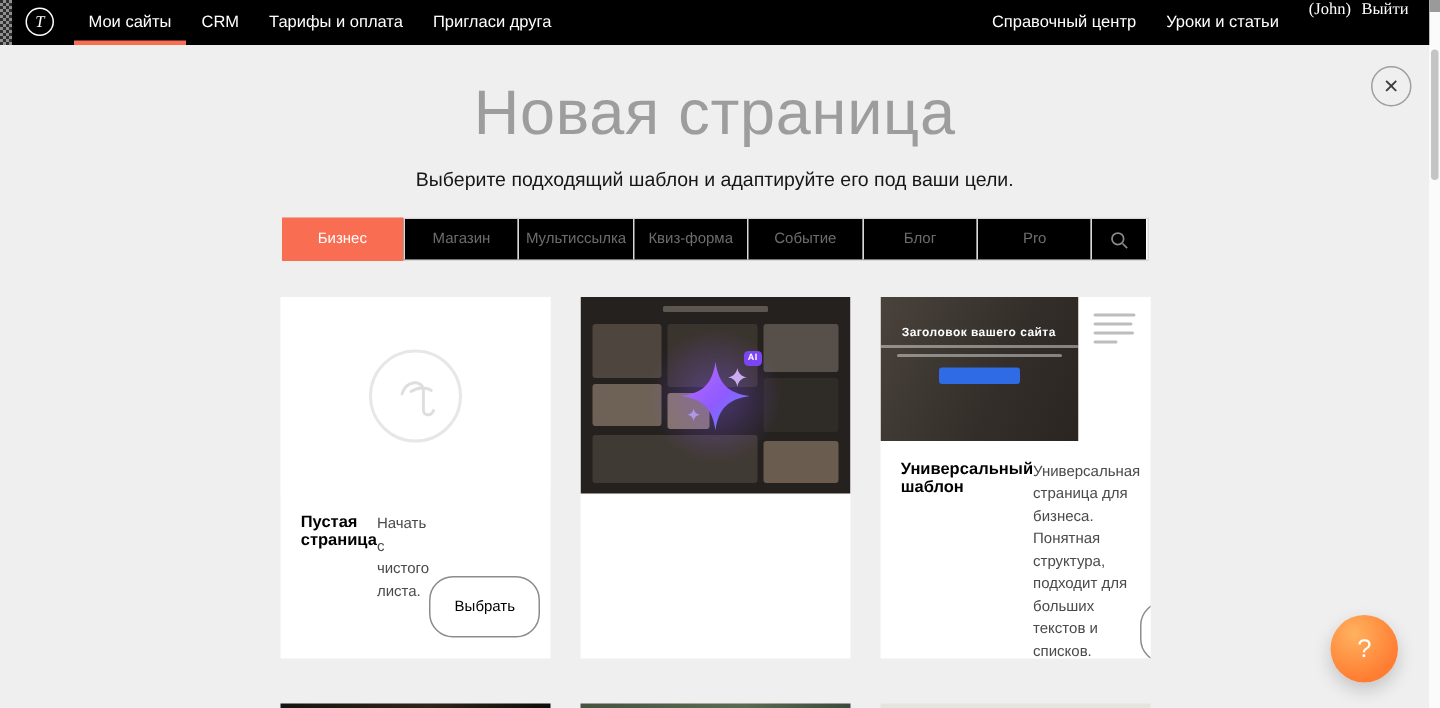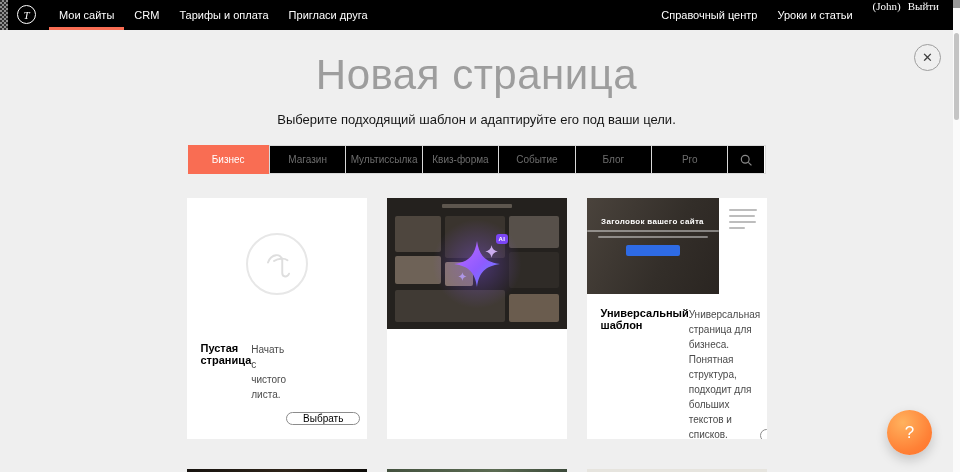--- a/index.html
+++ b/index.html
@@ -79,21 +79,21 @@
   .card{
     width:180px; height:241px; background:#fff; display:flex;
     flex-direction:column; overflow:hidden;
   }
   .card-body{ padding:13px 14px 14px; display:flex; flex-direction:row; flex:1; }
   .card-title{ font-size:11px; font-weight:bold; color:#000; }
   .card-desc{ font-size:10px; color:#4a4a4a; line-height:1.5; margin-top:0; }
   .card-actions{ margin-top:auto; display:flex; gap:8px; }
   .pill-btn{
     border:1px solid #8c8c8c; border-radius:16px; background:#fff;
-    padding:0 16px; font-size:10px; color:#000; cursor:pointer;
+    padding:14px 16px; font-size:10px; color:#000; cursor:pointer;
     font-family:inherit; white-space:nowrap;margin-top:28px;
   }
 
   
   .preview-blank{ height:131px; display:flex; align-items:center; justify-content:center; background:#fff; cursor:pointer; }
   .blank-circle{
     width:62px; height:62px; border:2px solid #e7e7e7; border-radius:50%;
     display:flex; align-items:center; justify-content:center;
   }
 

